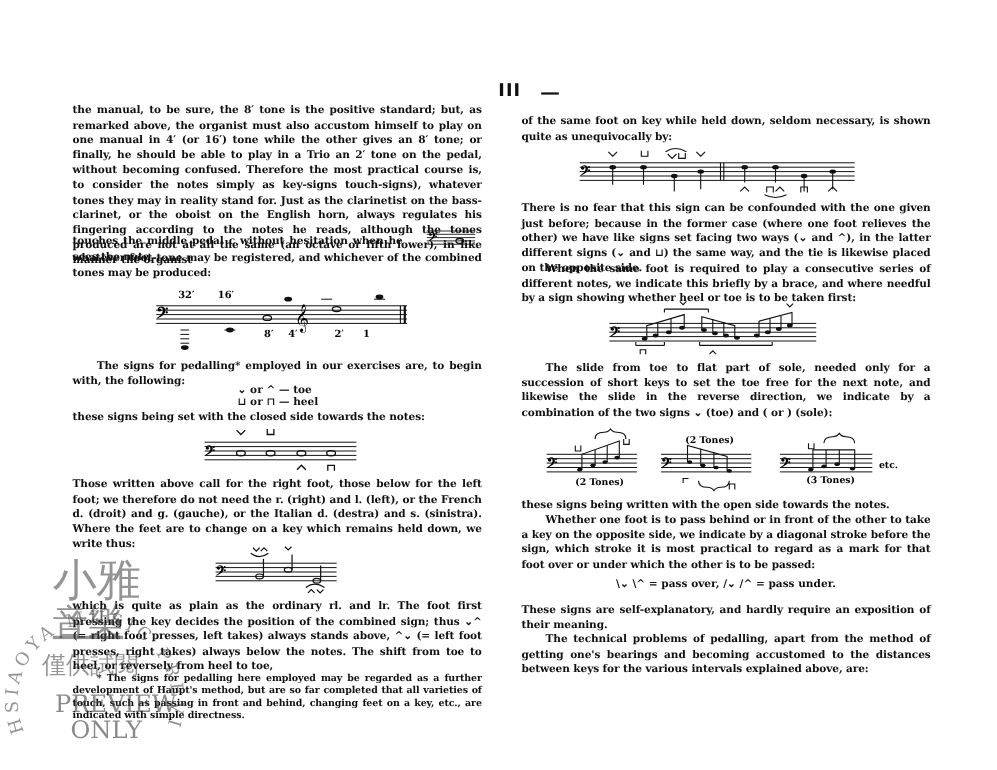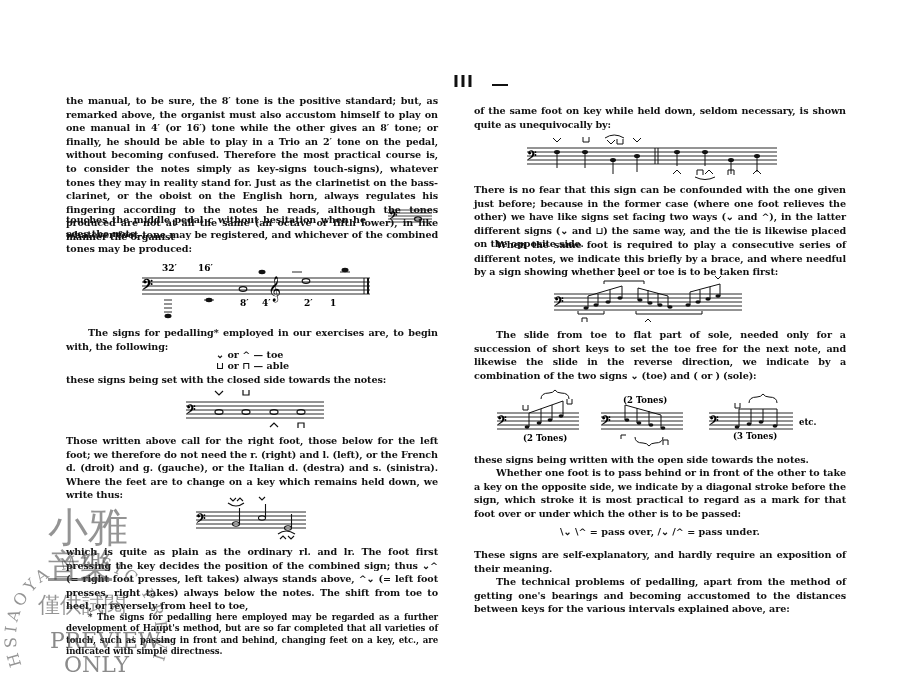--- a/index.html
+++ b/index.html
@@ -88,21 +88,21 @@
       <text x="120" y="44">4′</text>
       <text x="162" y="44">2′</text>
       <text x="188" y="44">1</text>
     </g>
   </svg>
 
   <p class="para indent" style="top:320px; margin:0;">The signs for pedalling* employed in our exercises are, to begin with, the following:</p>
 
   <div class="legend-block" style="left:150px; top:343px;">
     <div>⌄ or ^ — toe</div>
-    <div>⊔ or ⊓ — able</div>
+    <div>⊔ or ⊓ — heel</div>
   </div>
 
   <p class="para" style="top:367px; margin:0;">these signs being set with the closed side towards the notes:</p>
 
   <svg class="staff" style="left:120px; top:382px;" width="140" height="40">
     <g stroke="#111" stroke-width="0.9">
       <line x1="0" y1="14" x2="138" y2="14"></line>
         <line x1="0" y1="18" x2="138" y2="18"></line>
       <line x1="0" y1="22" x2="138" y2="22"></line>
         <line x1="0" y1="26" x2="138" y2="26"></line>

